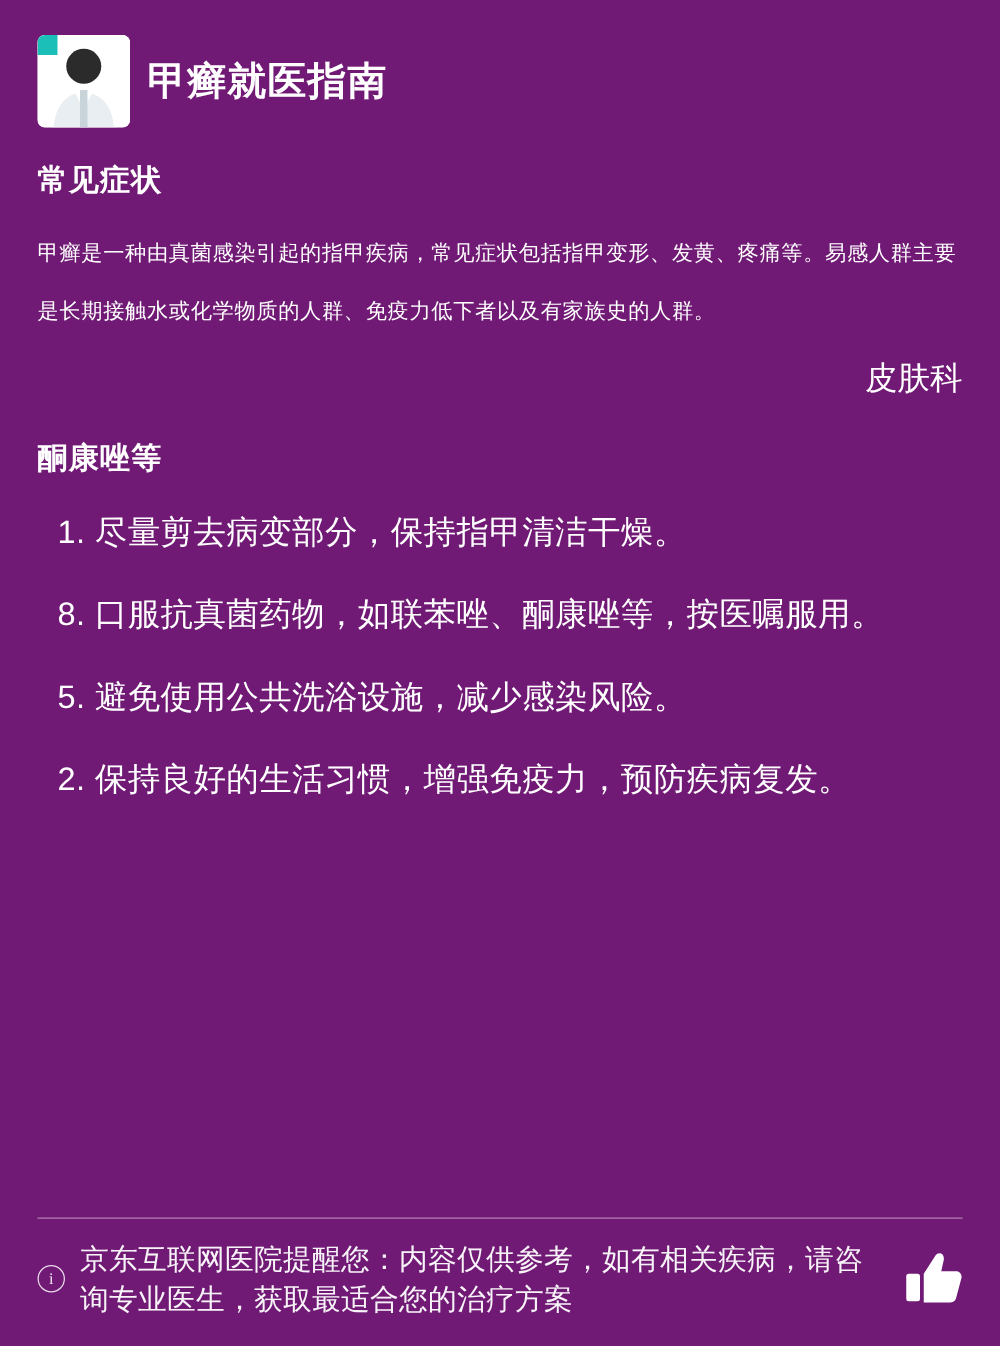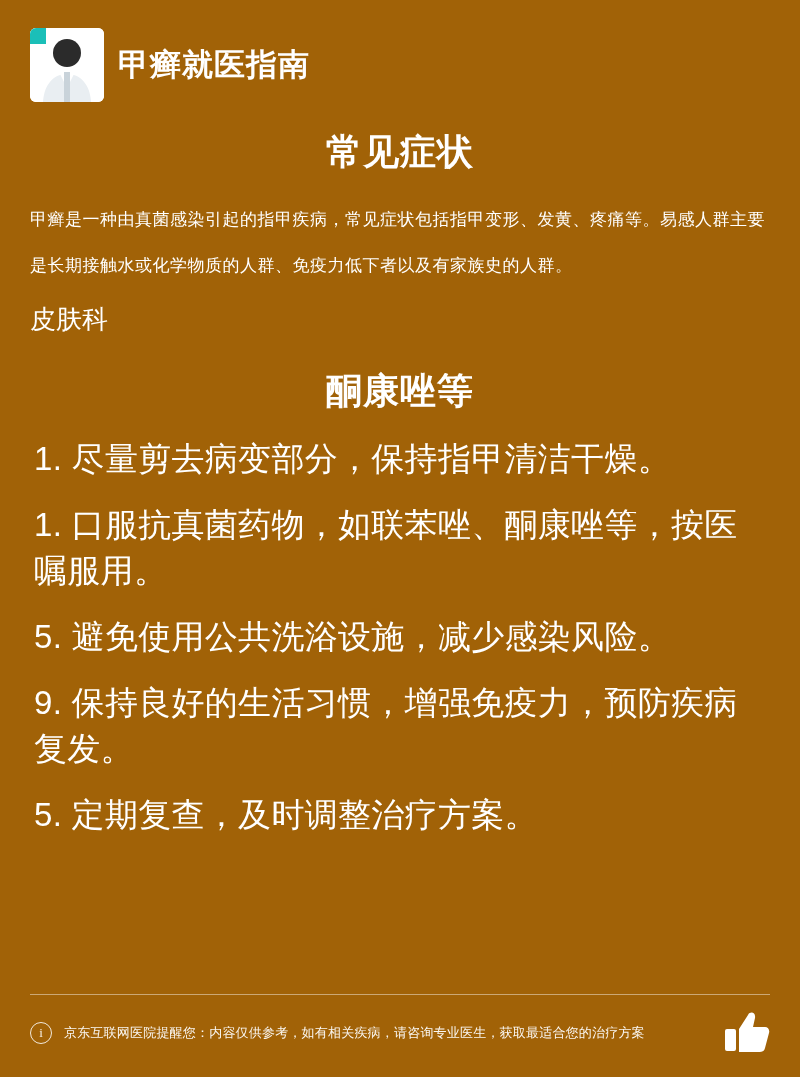--- a/index.html
+++ b/index.html
@@ -10,21 +10,21 @@
     width: 800px;
     min-height: 1077px;
     background: #1bbfb8;
     font-family: "Liberation Sans", "DejaVu Sans", sans-serif;
   }
   .card {
     position: relative;
     margin: 0 auto;
     width: 800px;
     min-height: 1077px;
-    background: #a16207;
+    background: #701a75;
     box-sizing: border-box;
     padding: 28px 30px 0 30px;
     display: flex;
     flex-direction: column;
   }
   
   .header {
     display: flex;
     align-items: flex-start;
     gap: 14px;
@@ -48,47 +48,47 @@
     line-height: 74px;
     margin: 0;
     white-space: nowrap;
   }
   
   .content {
     flex: 1 1 auto;
     color: #ffffff;
   }
   h2.section-title {
-    font-size: 36px;
+    font-size: 24px;
     font-weight: bold;
     margin: 26px 0 20px 0;
     letter-spacing: 1px;
-    text-align: center;
   }
   h2.section-title:first-child { margin-top: 8px; }
   p.body-text {
     font-size: 17px;
     line-height: 46px;
     margin: 0 0 8px 0;
     letter-spacing: 0.5px;
   }
   p.dept {
     font-size: 26px;
     line-height: 44px;
-    margin: 0 0 6px 0;
+    margin: 0 0 6px 10px;
+    text-align: right;
   }
   ol.points {
     list-style: none;
     margin: 0;
     padding: 0;
   }
   ol.points li {
-    font-size: 33px;
+    font-size: 26px;
     line-height: 46px;
-    margin: 0 0 20px 4px;
+    margin: 0 0 20px 16px;
     letter-spacing: 0.3px;
   }
   
   .footer {
     margin-top: 26px;
     border-top: 1px solid rgba(255,255,255,0.45);
     padding: 16px 0 22px 0;
     display: flex;
     align-items: center;
     gap: 12px;
@@ -101,21 +101,21 @@
     border-radius: 50%;
     color: rgba(255,255,255,0.9);
     font-size: 13px;
     line-height: 19px;
     text-align: center;
     font-family: "Liberation Serif", serif;
   }
   .footer-text {
     flex: 1 1 auto;
     color: rgba(255,255,255,0.95);
-    font-size: 13px;
+    font-size: 23px;
     line-height: 32px;
     letter-spacing: 0.2px;
   }
   .thumb {
     flex: 0 0 46px;
     width: 46px;
     height: 44px;
     position: relative;
   }
   .thumb svg { display:block; }
@@ -144,24 +144,23 @@
 
     <h2 class="section-title">常见症状</h2>
     <p class="body-text">甲癣是一种由真菌感染引起的指甲疾病，常见症状包括指甲变形、发黄、疼痛等。易感人群主要是长期接触水或化学物质的人群、免疫力低下者以及有家族史的人群。</p>
 
     <p class="dept">皮肤科</p>
 
     <h2 class="section-title">酮康唑等</h2>
 
     <ol class="points">
       <li>1. 尽量剪去病变部分，保持指甲清洁干燥。</li>
-      <li>1. 口服抗真菌药物，如联苯唑、酮康唑等，按医嘱服用。</li>
+      <li>8. 口服抗真菌药物，如联苯唑、酮康唑等，按医嘱服用。</li>
       <li>5. 避免使用公共洗浴设施，减少感染风险。</li>
-      <li>9. 保持良好的生活习惯，增强免疫力，预防疾病复发。</li>
-      <li>5. 定期复查，及时调整治疗方案。</li>
+      <li>2. 保持良好的生活习惯，增强免疫力，预防疾病复发。</li>
     </ol>
 
   </div>
 
   <div class="footer">
     <div class="info-icon">i</div>
     <div class="footer-text">京东互联网医院提醒您：内容仅供参考，如有相关疾病，请咨询专业医生，获取最适合您的治疗方案</div>
     <div class="thumb">
       <svg width="46" height="44" viewBox="0 0 46 44" aria-hidden="true">
         <rect x="1" y="18" width="11" height="22" rx="2" fill="#ffffff"></rect>

